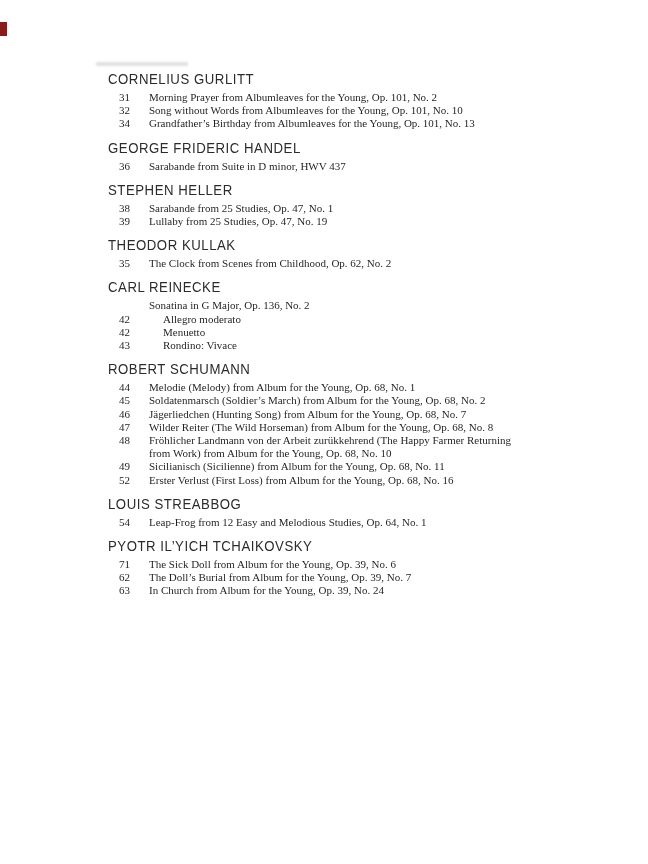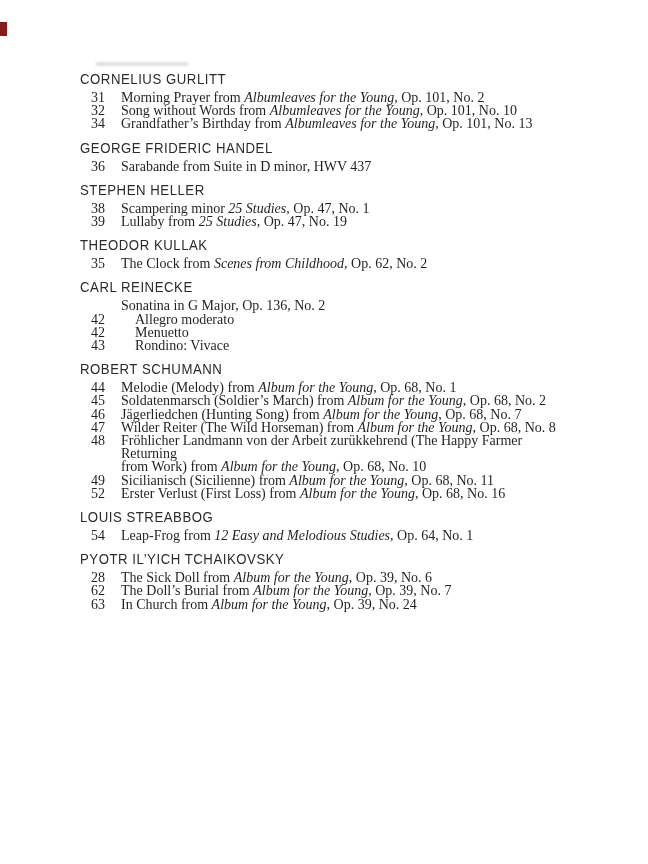--- a/index.html
+++ b/index.html
@@ -12,49 +12,49 @@
     color:#231f20;
   }
   .corner-marker{
     position:absolute;left:0;top:22px;width:7px;height:14px;
   }
   .scan-smudge{
     position:absolute;left:96px;top:62px;width:92px;height:4px;
     background:#d9d9d9;filter:blur(1.2px);opacity:.8;
   }
   .toc{
-    position:absolute;left:80px;top:70px;width:500px;
+    position:absolute;left:108px;top:70px;width:500px;
   }
   .h{
     font-family:"Liberation Sans", sans-serif;
     font-size:15px;line-height:17px;
     font-weight:500;
     letter-spacing:.6px;
     color:#2b2b2b;
     margin:8px 0 4px 0;
     transform:scaleX(.88);
     transform-origin:left center;
     white-space:nowrap;
   }
   .sec:first-child .h{margin-top:0;}
   .row{
     display:flex;
-    font-size:14px;line-height:13.2px;
+    font-size:11px;line-height:13.2px;
     color:#231f20;
   }
   .num{
     width:41px;
     padding-left:11px;
     box-sizing:border-box;
     flex:0 0 41px;
   }
   .title{flex:1;}
   .row.ind .title{padding-left:14px;}
   .ln{display:block;}
-  .i{font-style:italic;margin-top:44px;}
+  .i{margin-top:44px;}
 </style>
 </head>
 <body>
 
 <div class="page">
   <div class="corner-marker" style="background: rgb(138, 27, 27);"></div>
   <div class="scan-smudge"></div>
   <div class="toc">
       <div class="sec">
         <div class="h">CORNELIUS GURLITT</div>
@@ -84,21 +84,21 @@
           <span class="title">
             <span class="ln"><span>Sarabande from Suite in D minor, HWV 437</span></span>
           </span>
         </div>
       </div>
       <div class="sec">
         <div class="h">STEPHEN HELLER</div>
         <div class="row">
           <span class="num">38</span>
           <span class="title">
-            <span class="ln"><span>Scampering minor </span><span class="i">25 Studies</span><span>, Op. 47, No. 1</span></span>
+            <span class="ln"><span>Sarabande from </span><span class="i">25 Studies</span><span>, Op. 47, No. 1</span></span>
           </span>
         </div>
         <div class="row">
           <span class="num">39</span>
           <span class="title">
             <span class="ln"><span>Lullaby from </span><span class="i">25 Studies</span><span>, Op. 47, No. 19</span></span>
           </span>
         </div>
       </div>
       <div class="sec">
@@ -188,21 +188,21 @@
         <div class="row">
           <span class="num">54</span>
           <span class="title">
             <span class="ln"><span>Leap-Frog from </span><span class="i">12 Easy and Melodious Studies</span><span>, Op. 64, No. 1</span></span>
           </span>
         </div>
       </div>
       <div class="sec">
         <div class="h">PYOTR IL’YICH TCHAIKOVSKY</div>
         <div class="row">
-          <span class="num">28</span>
+          <span class="num">71</span>
           <span class="title">
             <span class="ln"><span>The Sick Doll from </span><span class="i">Album for the Young</span><span>, Op. 39, No. 6</span></span>
           </span>
         </div>
         <div class="row">
           <span class="num">62</span>
           <span class="title">
             <span class="ln"><span>The Doll’s Burial from </span><span class="i">Album for the Young</span><span>, Op. 39, No. 7</span></span>
           </span>
         </div>

